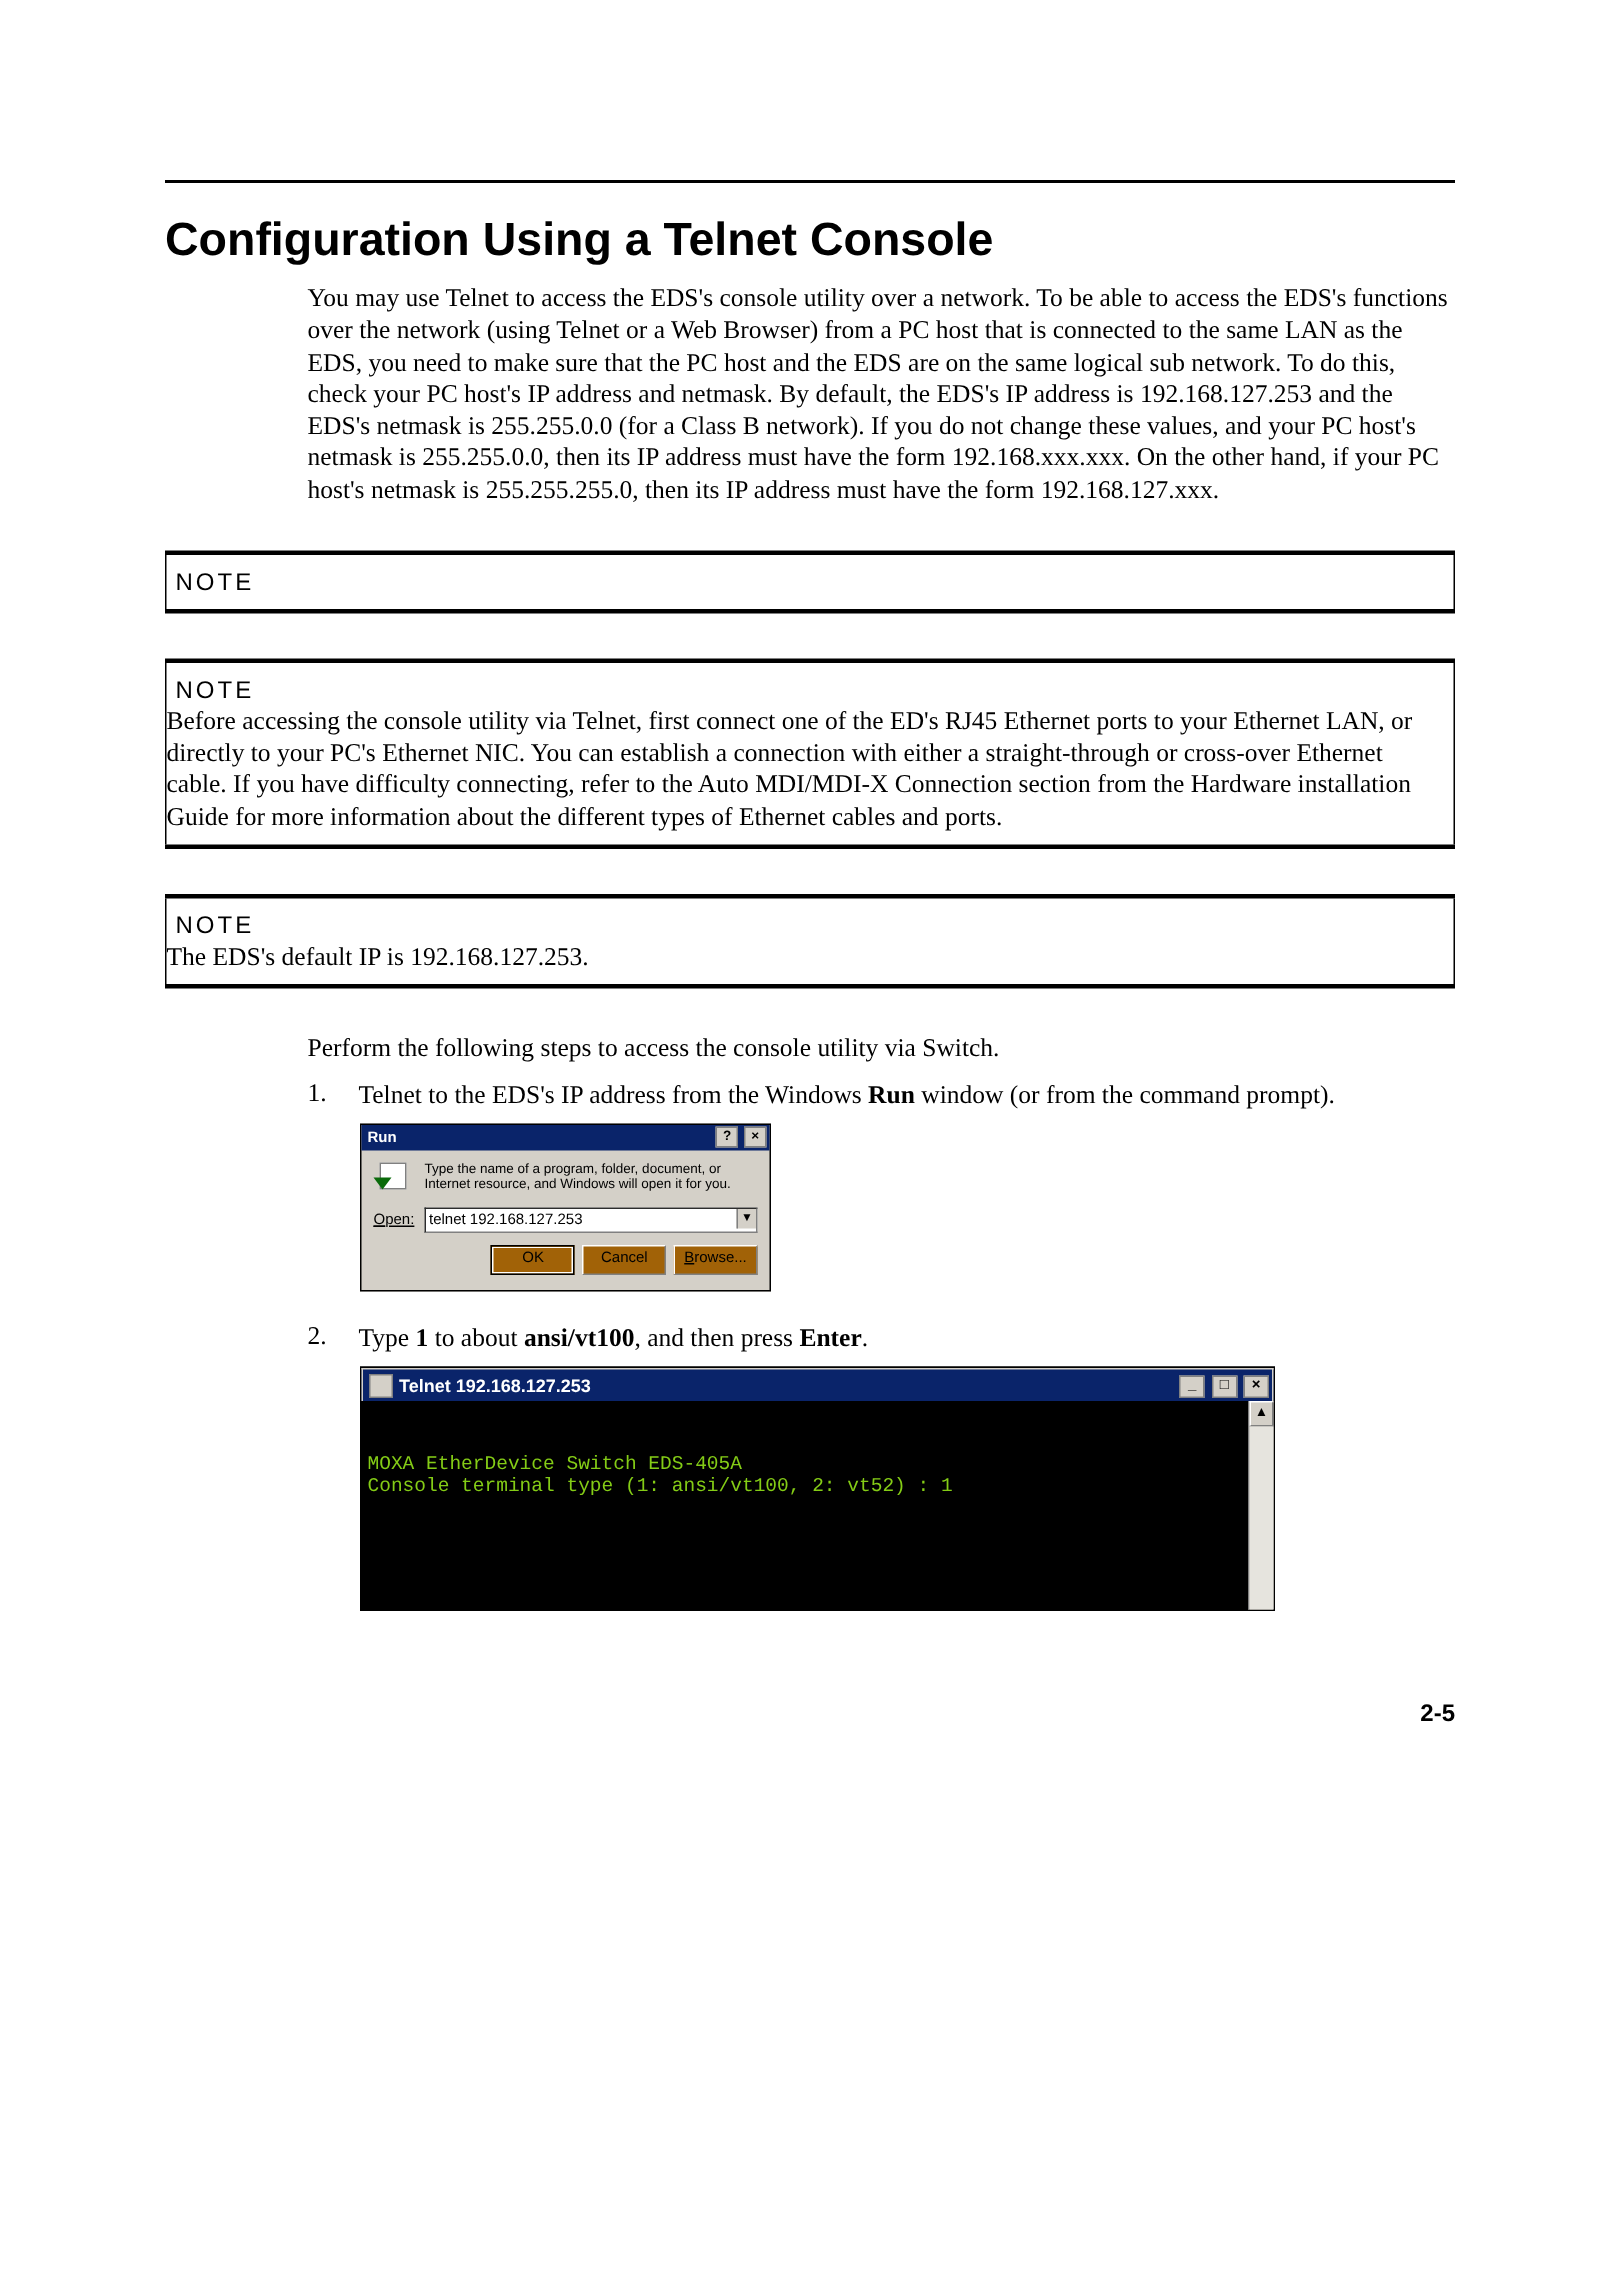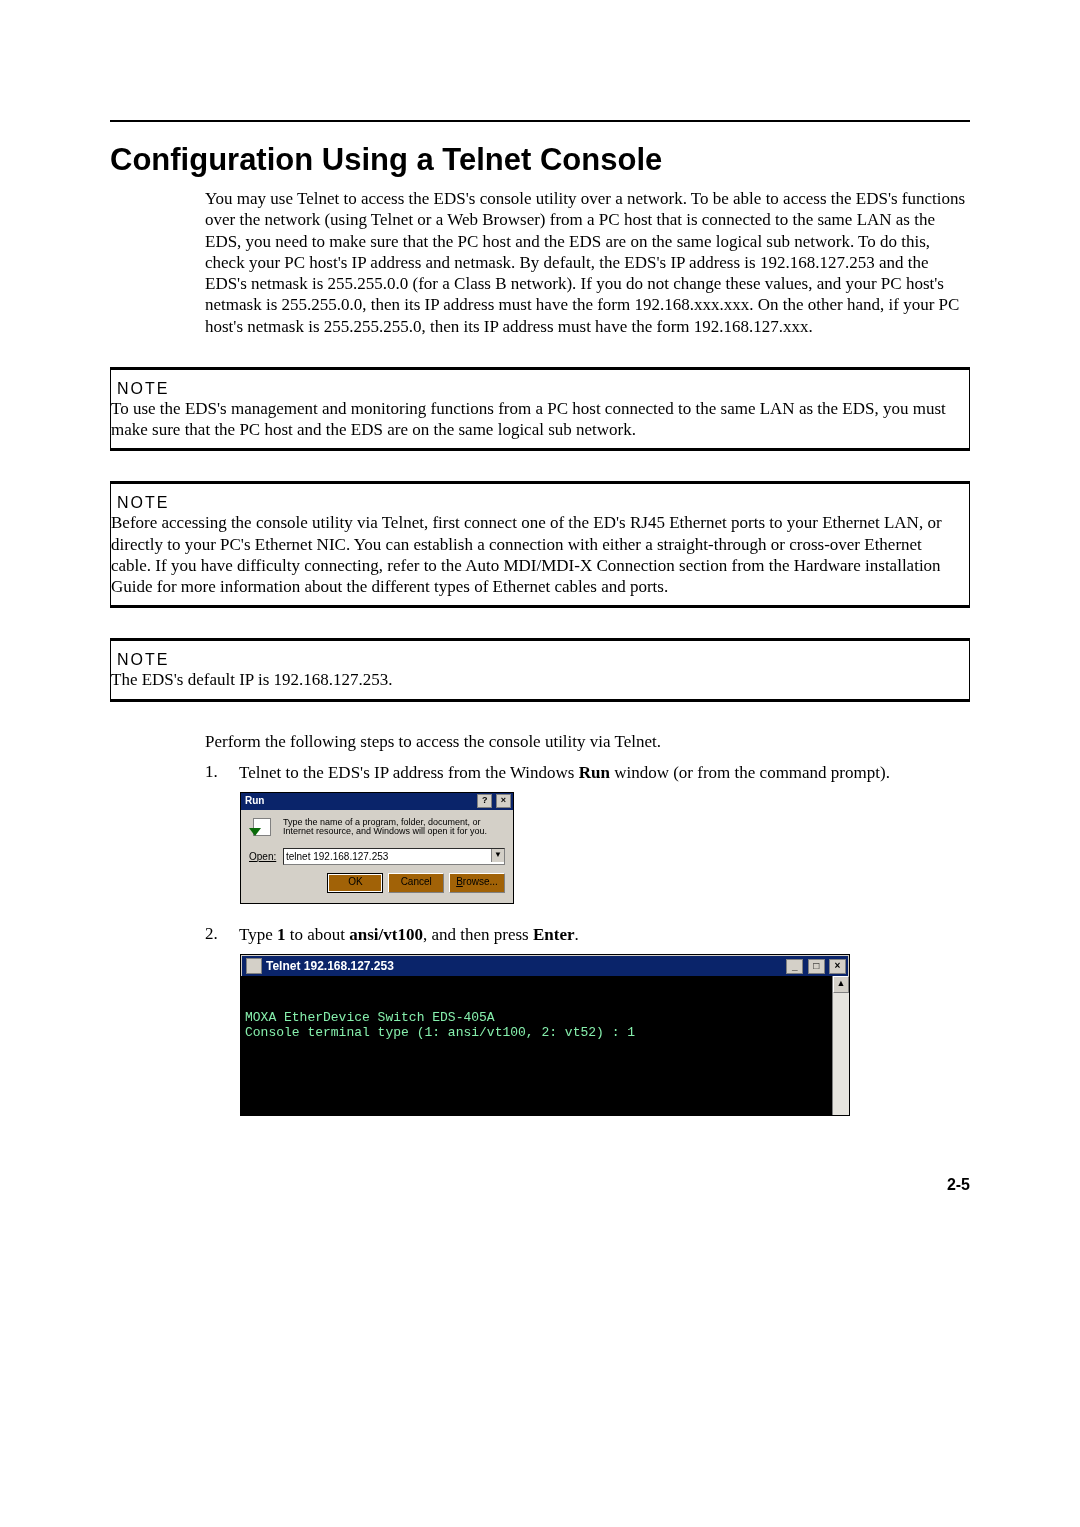--- a/index.html
+++ b/index.html
@@ -189,21 +189,21 @@
     }
     .telnet-title-btns span {
       display:inline-block; width:15px; height:13px; background:#d4d0c8;
       border:1px solid #808080; color:#000; text-align:center; line-height:12px;
       font-size:10px; margin-left:1px; font-family:Arial, sans-serif; font-weight:bold;
     }
     .telnet-body {
       display:flex; background:#000;
     }
     .telnet-content {
-      flex:1; color:#86efac; font-family: "Courier New", monospace;
+      flex:1; color:#84cc16; font-family: "Courier New", monospace;
       font-size:13px; padding:4px 24px 40px 4px; white-space:pre;
       min-height: 95px;
     }
     .telnet-scroll {
       width:16px; background:#d4d0c8; border-left:1px solid #808080;
       display:flex; flex-direction:column;
     }
     .telnet-scroll .arrow {
       height:15px; border:1px solid #808080; border-top-color:#fff; border-left-color:#fff;
       text-align:center; line-height:13px; font-size:9px; color:#000;
@@ -226,21 +226,20 @@
   <hr class="hr-thick">
 
   <div class="h1">Configuration Using a Telnet Console</div>
 
   <div class="intro-body">You may use Telnet to access the EDS's console utility over a network. To be able to access the EDS's functions over the network (using Telnet or a Web Browser) from a PC host that is connected to the same LAN as the EDS, you need to make sure that the PC host and the EDS are on the same logical sub network. To do this, check your PC host's IP address and netmask. By default, the EDS's IP address is 192.168.127.253 and the EDS's netmask is 255.255.0.0 (for a Class B network). If you do not change these values, and your PC host's netmask is 255.255.0.0, then its IP address must have the form 192.168.xxx.xxx. On the other hand, if your PC host's netmask is 255.255.255.0, then its IP address must have the form 192.168.127.xxx.</div>
 
   <div class="note-wrap">
     <div class="note-bar-top"></div>
     <div class="note-box">
       <div class="note-label-cell">NOTE</div>
-      <div class="note-text">To use the EDS's management and monitoring functions from a PC host connected to the same LAN as the EDS, you must make sure that the PC host and the EDS are on the same logical sub network.</div>
     </div>
     <div class="note-bar-bottom"></div>
   </div>
 
   <div class="note-wrap">
     <div class="note-bar-top"></div>
     <div class="note-box">
       <div class="note-label-cell">NOTE</div>
       <div class="note-text">Before accessing the console utility via Telnet, first connect one of the ED's RJ45 Ethernet ports to your Ethernet LAN, or directly to your PC's Ethernet NIC. You can establish a connection with either a straight-through or cross-over Ethernet cable. If you have difficulty connecting, refer to the Auto MDI/MDI-X Connection section from the Hardware installation Guide for more information about the different types of Ethernet cables and ports.</div>
     </div>
@@ -249,21 +248,21 @@
 
   <div class="note-wrap">
     <div class="note-bar-top"></div>
     <div class="note-box">
       <div class="note-label-cell">NOTE</div>
       <div class="note-text">The EDS's default IP is 192.168.127.253.</div>
     </div>
     <div class="note-bar-bottom"></div>
   </div>
 
-  <div class="steps-intro">Perform the following steps to access the console utility via Telnet.</div>
+  <div class="steps-intro">Perform the following steps to access the console utility via Switch.</div>
 
   <ol class="ol-steps">
     <li>
       <span class="ol-num">1.</span>
       <span class="ol-body">
         <span>Telnet to the EDS's IP address from the Windows </span><b>Run</b><span> window (or from the command prompt).</span>
       </span>
     </li>
   </ol>
 

